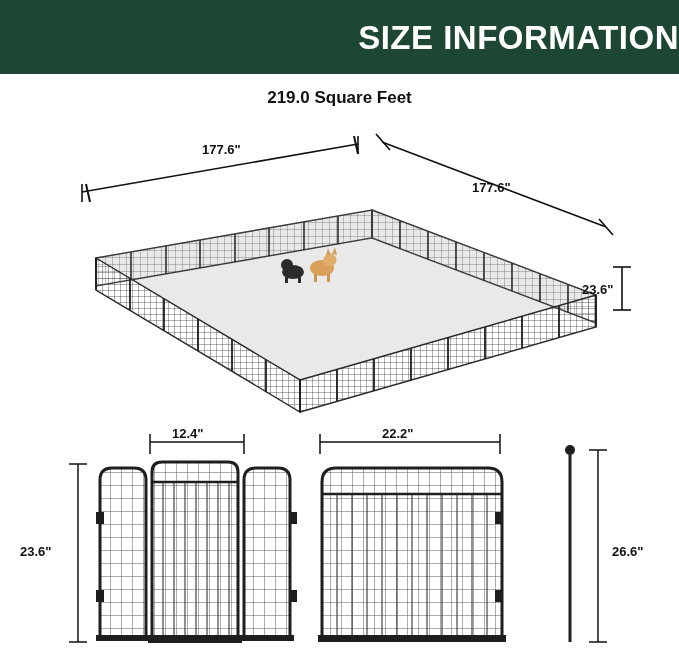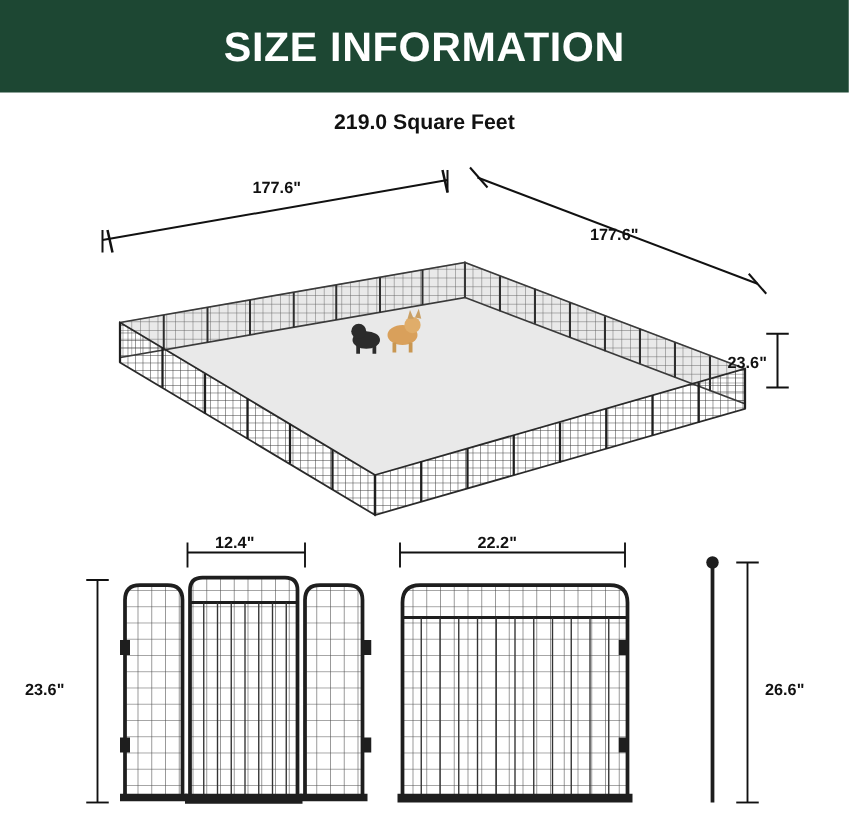--- a/index.html
+++ b/index.html
@@ -28,21 +28,21 @@
     top: 0;
     width: 679px;
     height: 74px;
     background: #1d4733;
   }
   .header-title {
     position: absolute;
     left: 0;
     top: 19px;
     width: 679px;
-    text-align: center;
+    text-align: right;
     font-size: 33px;
     font-weight: bold;
     letter-spacing: 0.5px;
     color: #ffffff;
     font-family: "Liberation Sans", sans-serif;
   }
 
   
   .subtitle {
     position: absolute;

